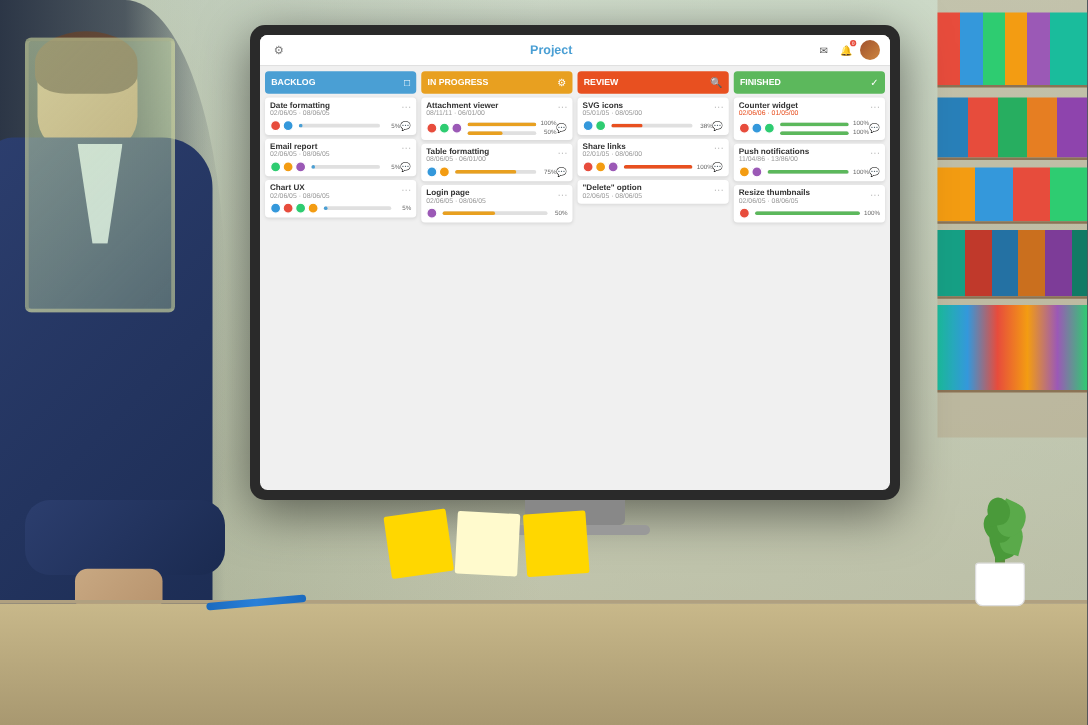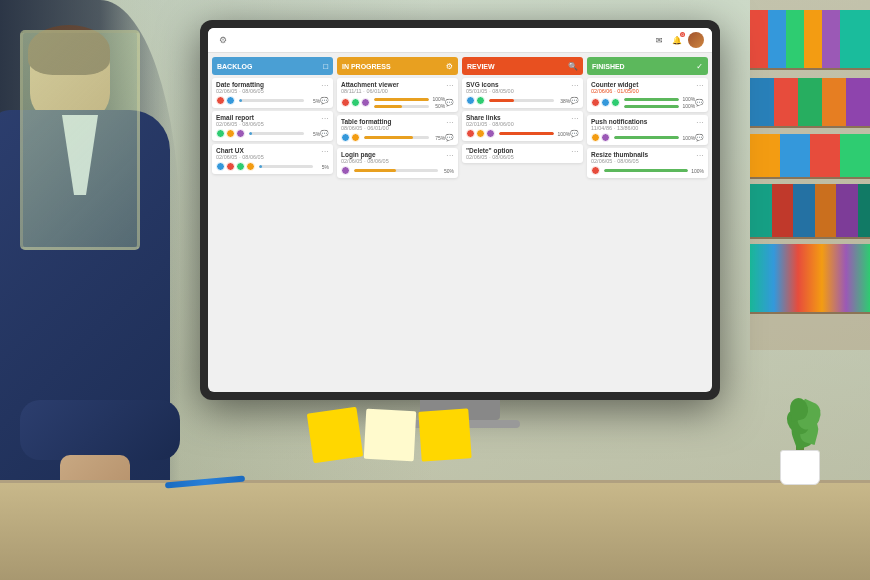--- a/index.html
+++ b/index.html
@@ -337,20 +337,21 @@
   <div class="monitor-wrapper">
     <div class="monitor-body">
       <div class="monitor-screen">
 
         <div class="app">
 
           <div class="app-header">
             <div class="icon-btn">
               <span class="gear-icon">⚙</span>
             </div>
+            <div class="app-title">Project</div>
             <div class="header-icons">
               <div class="icon-btn badge-icon">
                 <span>✉</span>
               </div>
               <div class="icon-btn badge-icon">
                 <span>🔔</span>
                 <div class="badge-dot">0</div>
               </div>
               <div class="avatar-small"></div>
             </div>

